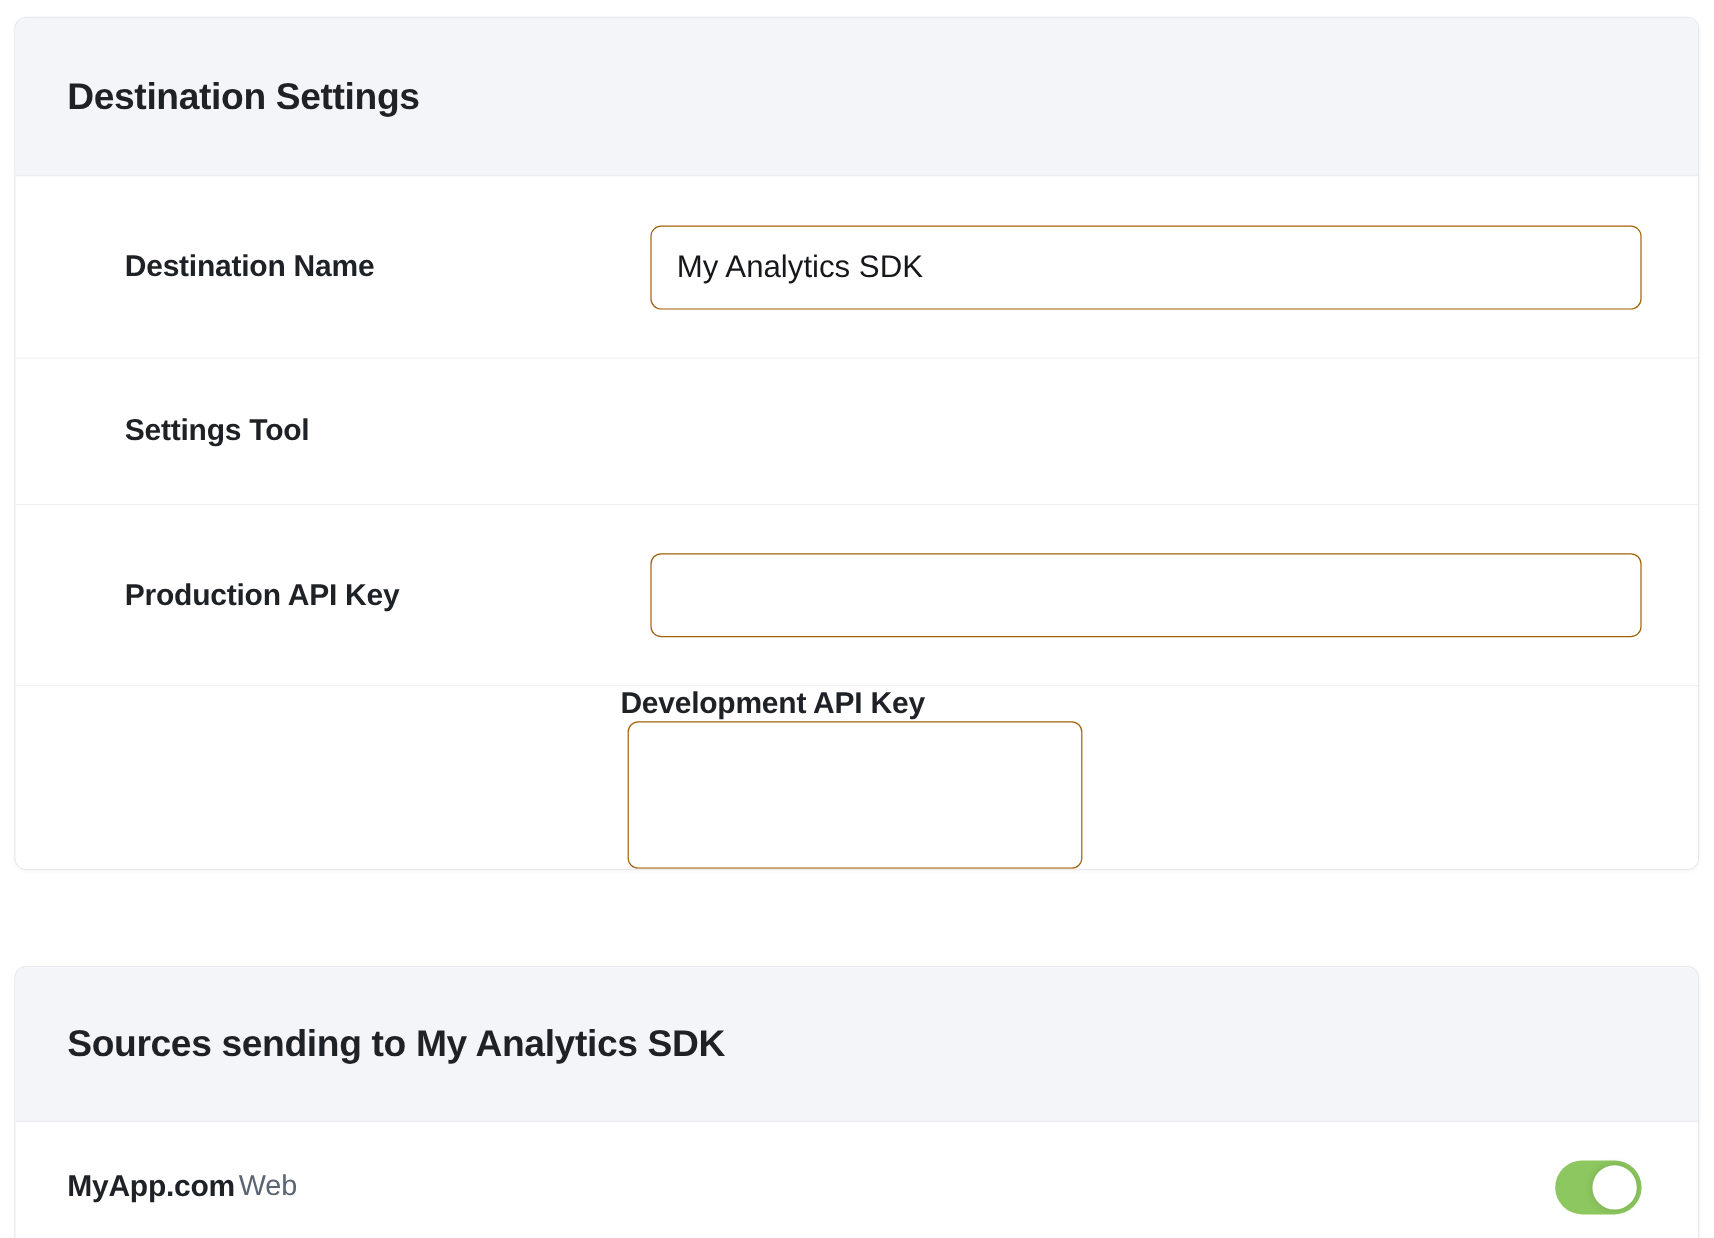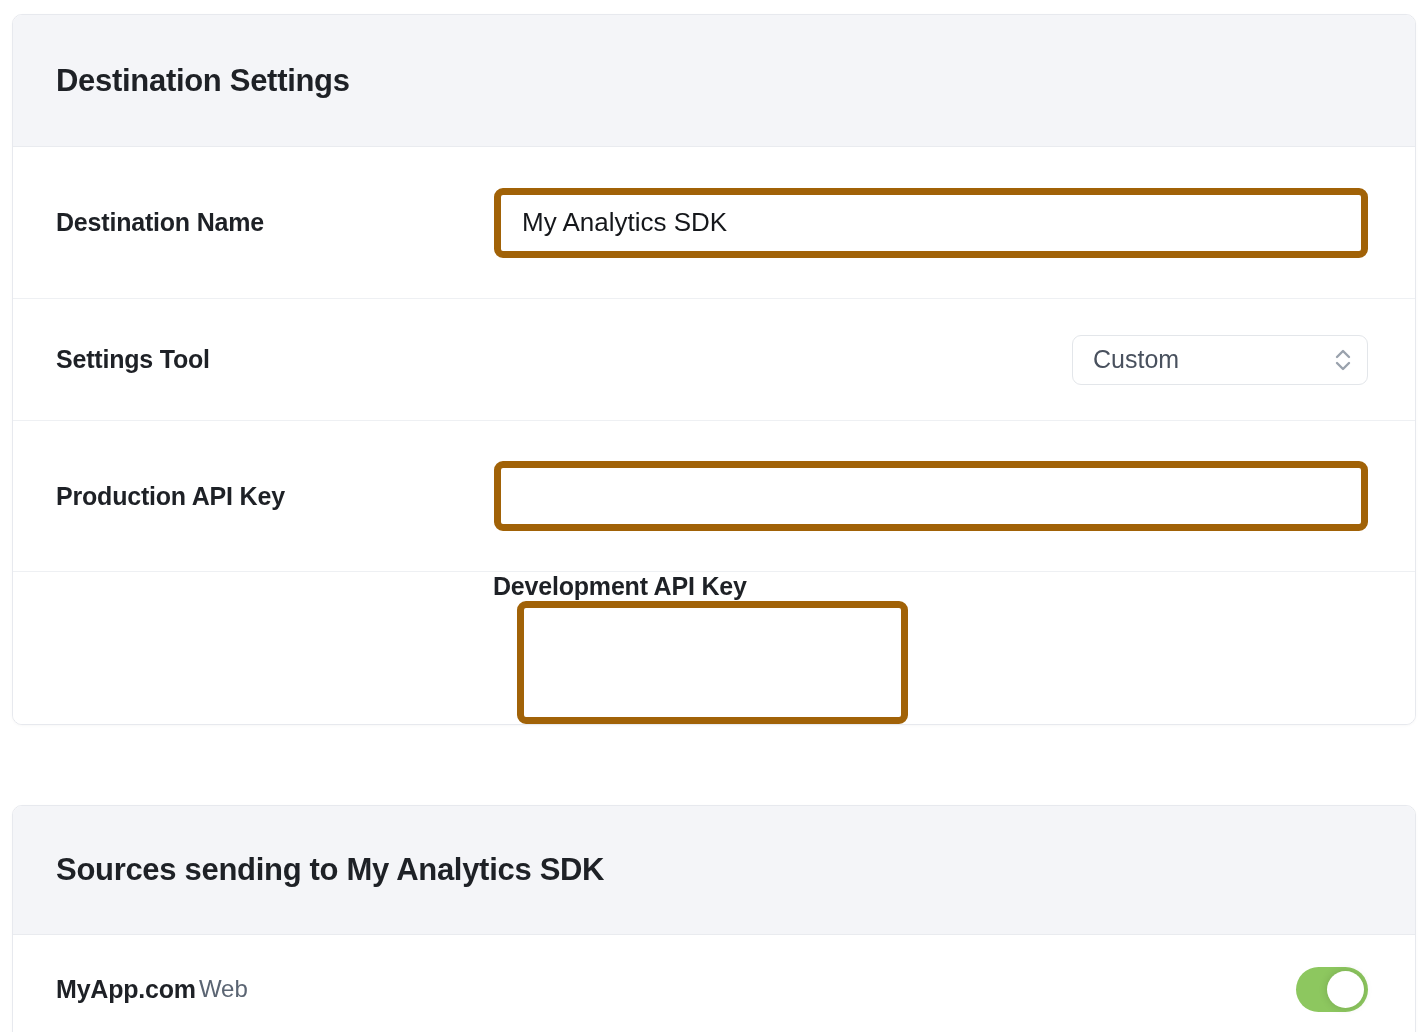--- a/index.html
+++ b/index.html
@@ -51,32 +51,33 @@
   .row--name  { height: 152px; }
   .row--tool  { height: 122px; }
   .row--prod  { height: 151px; }
   .row--dev   { height: 152px; flex-direction: column; }
   .row--source{ height: 108px; }
 
   .row-label-col {
     width: 438px;
     flex: none;
     padding-right: 20px;
+    margin-left: 48px;
   }
   .row-label {
     font-size: 25px;
     font-weight: 700;
     color: #1e2126;
     letter-spacing: -0.2px;
   }
 
   .text-input {
     flex: 1;
     height: 70px;
-    border: 7px solid #a16207;
+    border: 1px solid #a16207;
     border-radius: 9px;
     padding: 0 21px;
     font-family: "Liberation Sans", sans-serif;
     font-size: 26px;
     color: #15171b;
     background: #ffffff;
     outline: none;
     min-width: 0;
   }
 
@@ -144,29 +145,20 @@
     <div class="row-label-col">
       <span class="row-label">Destination Name</span>
     </div>
     <input class="text-input" type="text" value="My Analytics SDK" style="">
   </div>
 
   <div class="row row--tool">
     <div class="row-label-col">
       <span class="row-label">Settings Tool</span>
     </div>
-    <div class="select-box">
-      <span class="select-value">Custom</span>
-      <span class="select-chevron">
-        <svg width="20" height="28" viewBox="0 0 20 28" fill="none">
-          <path d="M4 11 L10 5 L16 11" stroke="currentColor" stroke-width="2.4" stroke-linecap="round" stroke-linejoin="round"></path>
-          <path d="M4 17 L10 23 L16 17" stroke="currentColor" stroke-width="2.4" stroke-linecap="round" stroke-linejoin="round"></path>
-        </svg>
-      </span>
-    </div>
   </div>
 
   <div class="row row--prod">
     <div class="row-label-col">
       <span class="row-label">Production API Key</span>
     </div>
     <input class="text-input" type="text" value="" style="">
   </div>
 
   <div class="row row--dev">

